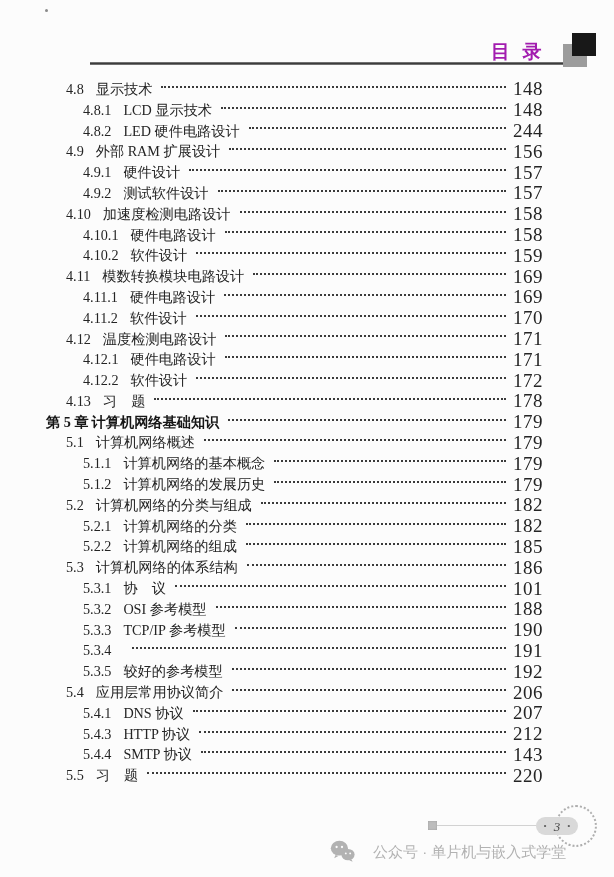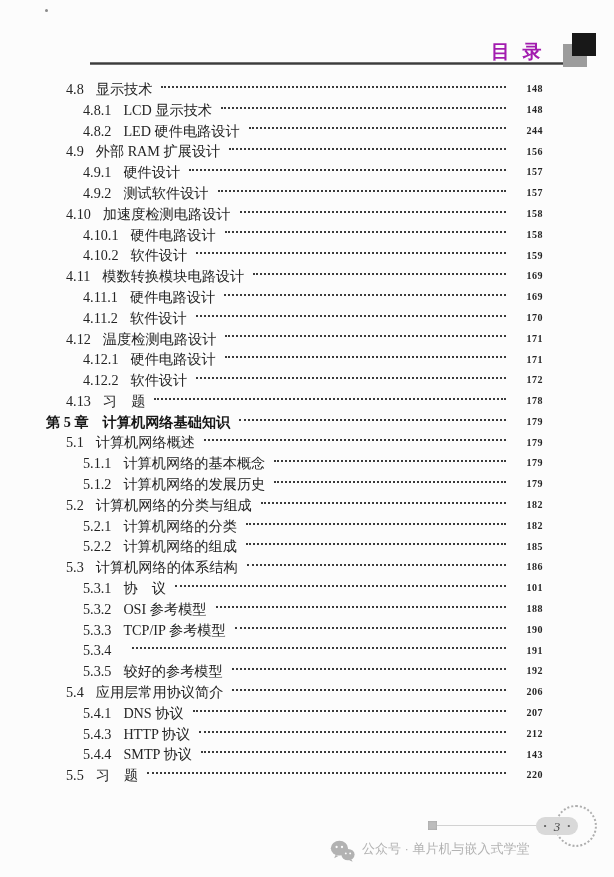--- a/index.html
+++ b/index.html
@@ -42,31 +42,31 @@
     position:absolute;left:46px;top:79px;width:497px;
   }
   .row{
     display:flex;align-items:center;height:20.8px;
     font-size:14.2px;line-height:1.05;
   }
   .row.lv1{padding-left:20px;}
   .row.lv2{padding-left:37px;}
   .row.lv0 .num,.row.lv0 .title{font-weight:700;color:#161616;}
   .num{margin-right:12px;white-space:pre;}
-  .row.lv0 .num{margin-right:14px;}
+  .row.lv0 .num{margin-right:3px;}
   .title{white-space:pre;}
   .leader{
     flex:1;
     border-bottom:2px dotted #3a3a3a;
     margin:0 7px 5px 9px;
     min-width:12px;
   }
   .pnum{
-    width:30px;text-align:right;font-size:10px;
-    letter-spacing:0.5px;white-space:pre;font-weight:bold;
+    width:30px;text-align:right;font-size:19px;
+    letter-spacing:0.5px;white-space:pre;
   }
   
   .footer-line{
     position:absolute;left:437px;top:825px;width:102px;height:1px;
     background:#d2d2d2;
   }
   .footer-square{
     position:absolute;left:428px;top:821px;width:9px;height:9px;
     background:#bdbdbd;box-shadow:inset 0 0 2px #9a9a9a;
   }
@@ -83,24 +83,24 @@
   }
   .page-badge .bullet{
     font-size:9px;color:#5d5d5d;line-height:1;
   }
   .page-badge .pg{
     font-size:13px;font-style:italic;color:#4a4a4a;line-height:1;
     font-family:"Liberation Serif","DejaVu Serif",serif;
   }
   .watermark{
     position:absolute;left:330px;top:840px;
-    display:flex;align-items:flex-start;gap:7px;
+    display:flex;align-items:flex-end;gap:18px;
     color:#b2b2b2;
     font-family:"Liberation Sans","DejaVu Sans",sans-serif;
-    font-size:13px;white-space:pre;
+    font-size:15px;white-space:pre;
   }
   .wechat-icon{width:25px;height:22px;display:block;}
 </style>
 </head>
 <body>
 
 <div class="page">
 
   <div class="speck"></div>
 

